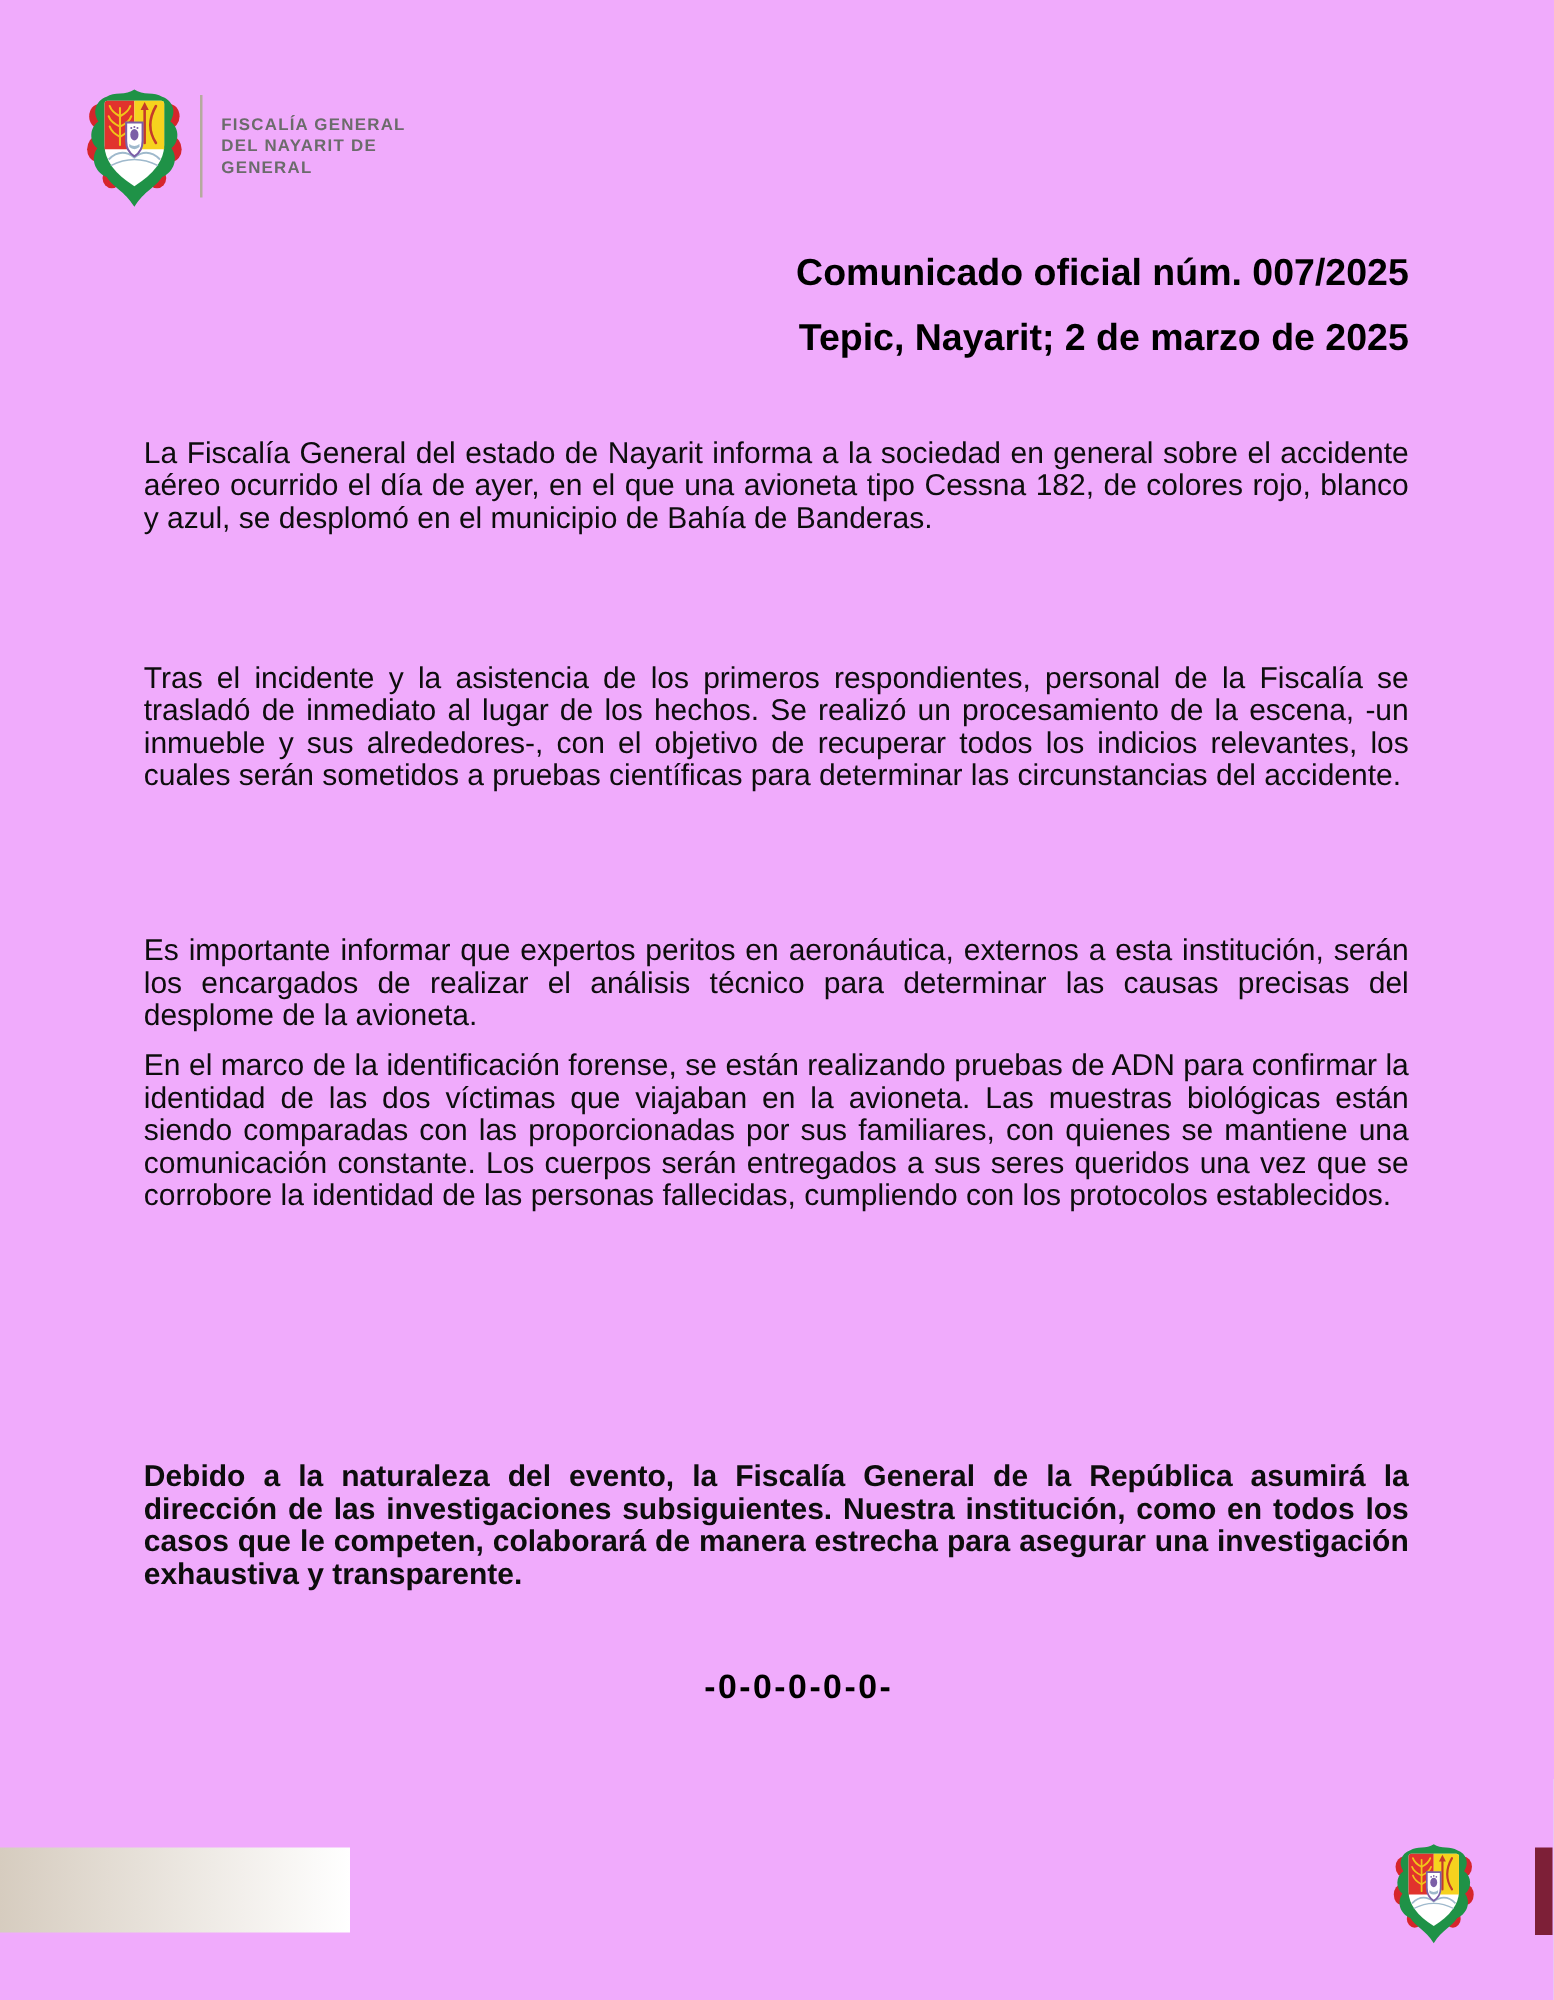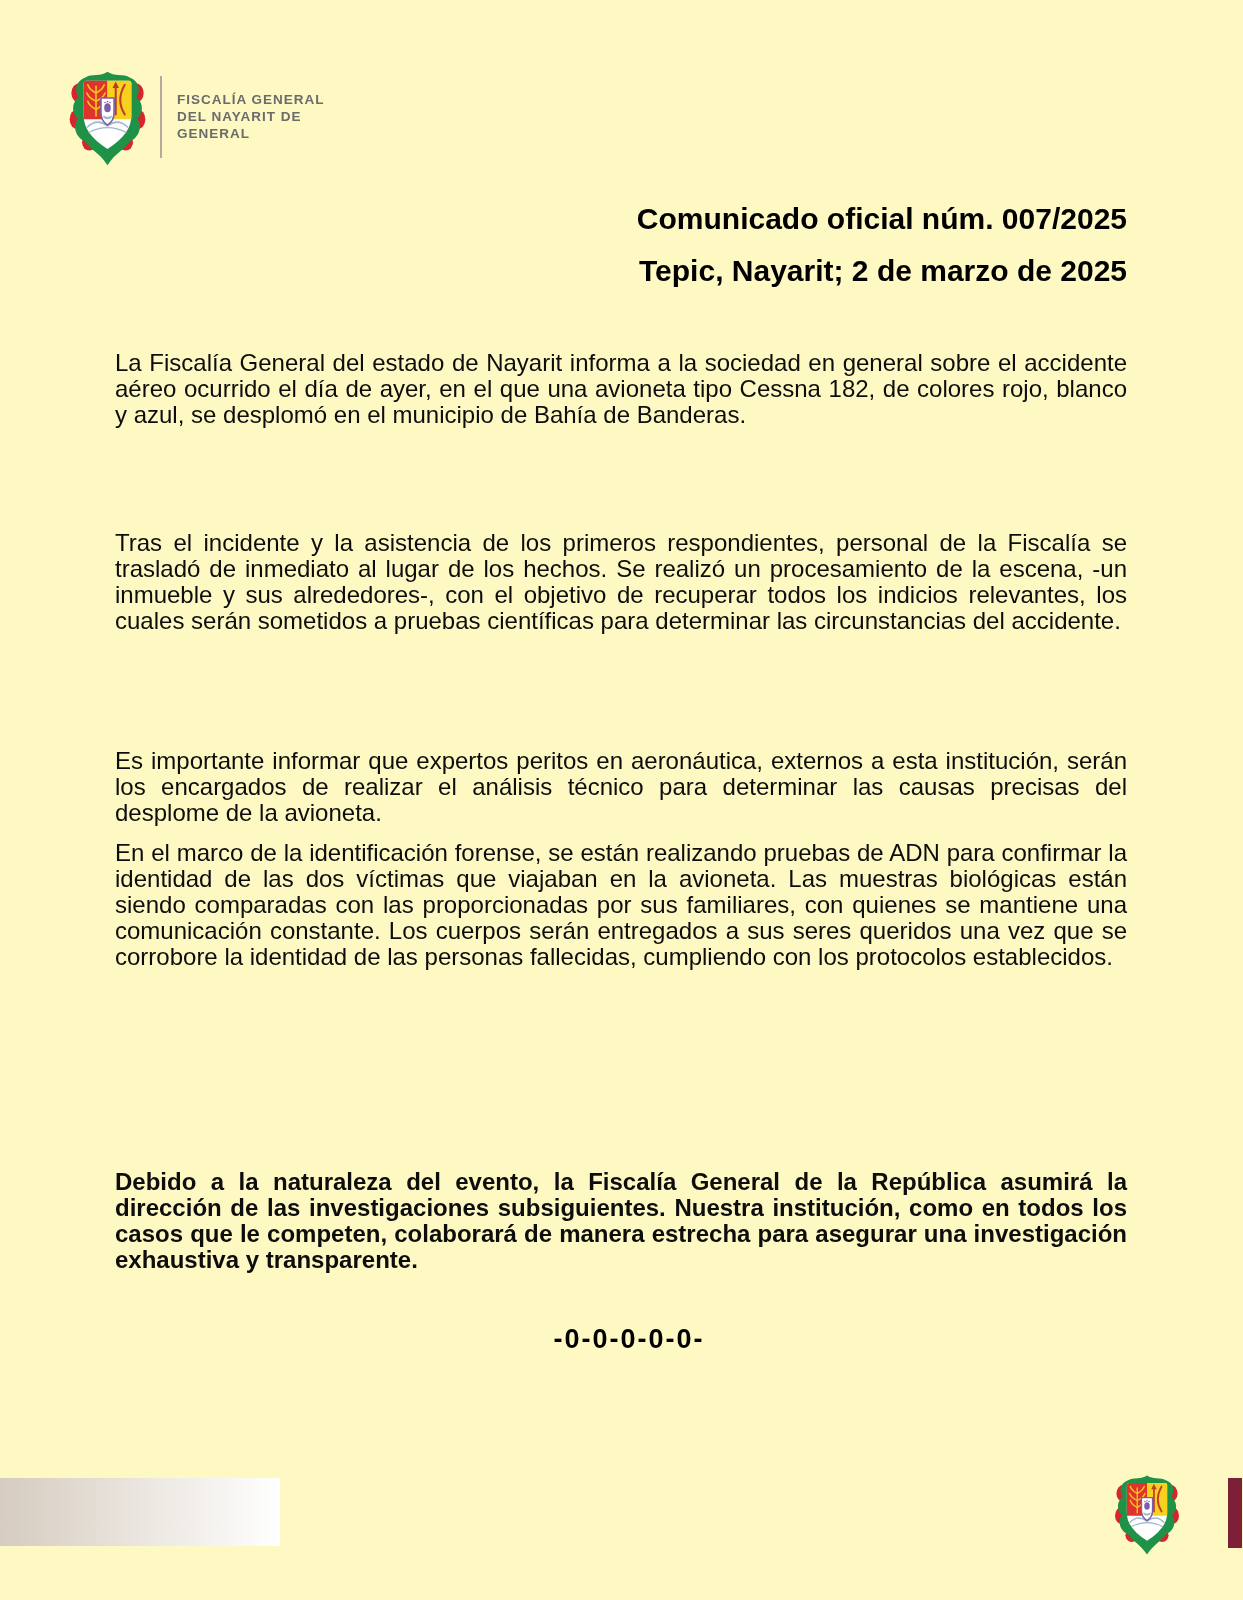--- a/index.html
+++ b/index.html
@@ -1,20 +1,20 @@
 <!DOCTYPE html>
 <html style="--grad-start: #d6ccbf; --grad-end: #ffffff; --accent: #7d1f37;"><head>
 <meta charset="utf-8">
 <style>
   html,body { margin:0; padding:0; background:#e8e8e8; }
   .page {
     position:relative;
     width:1243px; height:1600px;
     margin:0 auto;
-    background:#fef9c3;
+    background:#f0abfc;
     overflow:hidden;
     font-family:"Liberation Sans", sans-serif;
     color:#111111;
   }
 
   
   .crest-lg { position:absolute; left:66px; top:70px; width:83px; height:97px; }
   .header-divider {
     position:absolute; left:160px; top:76px;
     width:2px; height:82px; background:#b5aa9e;
@@ -41,21 +41,21 @@
     margin:0; font-size:24px; line-height:26px;
     text-align:justify; color:#0d0d0d;
   }
   .p1 { top:350px; }
   .p2 { top:530px; }
   .p3 { top:748px; }
   .p4 { top:840px; }
   .p5 { top:1169px;font-weight:bold; }
   .closing-mark {
     position:absolute; left:115px; width:1012px; top:1314px;
-    margin:8px; text-align:center; font-weight:bold;
+    margin:18px; text-align:center; font-weight:bold;
     font-size:27px; line-height:34px; letter-spacing:2px; color:#000;
   }
 
   
   .footer-gradient {
     position:absolute; left:0; top:1478px;
     width:280px; height:68px;
     background:linear-gradient(to right, var(--grad-start,#d6ccbf), var(--grad-end,#ffffff));
   }
   .crest-sm { position:absolute; left:1112px; top:1474px; width:70px; height:82px; }

